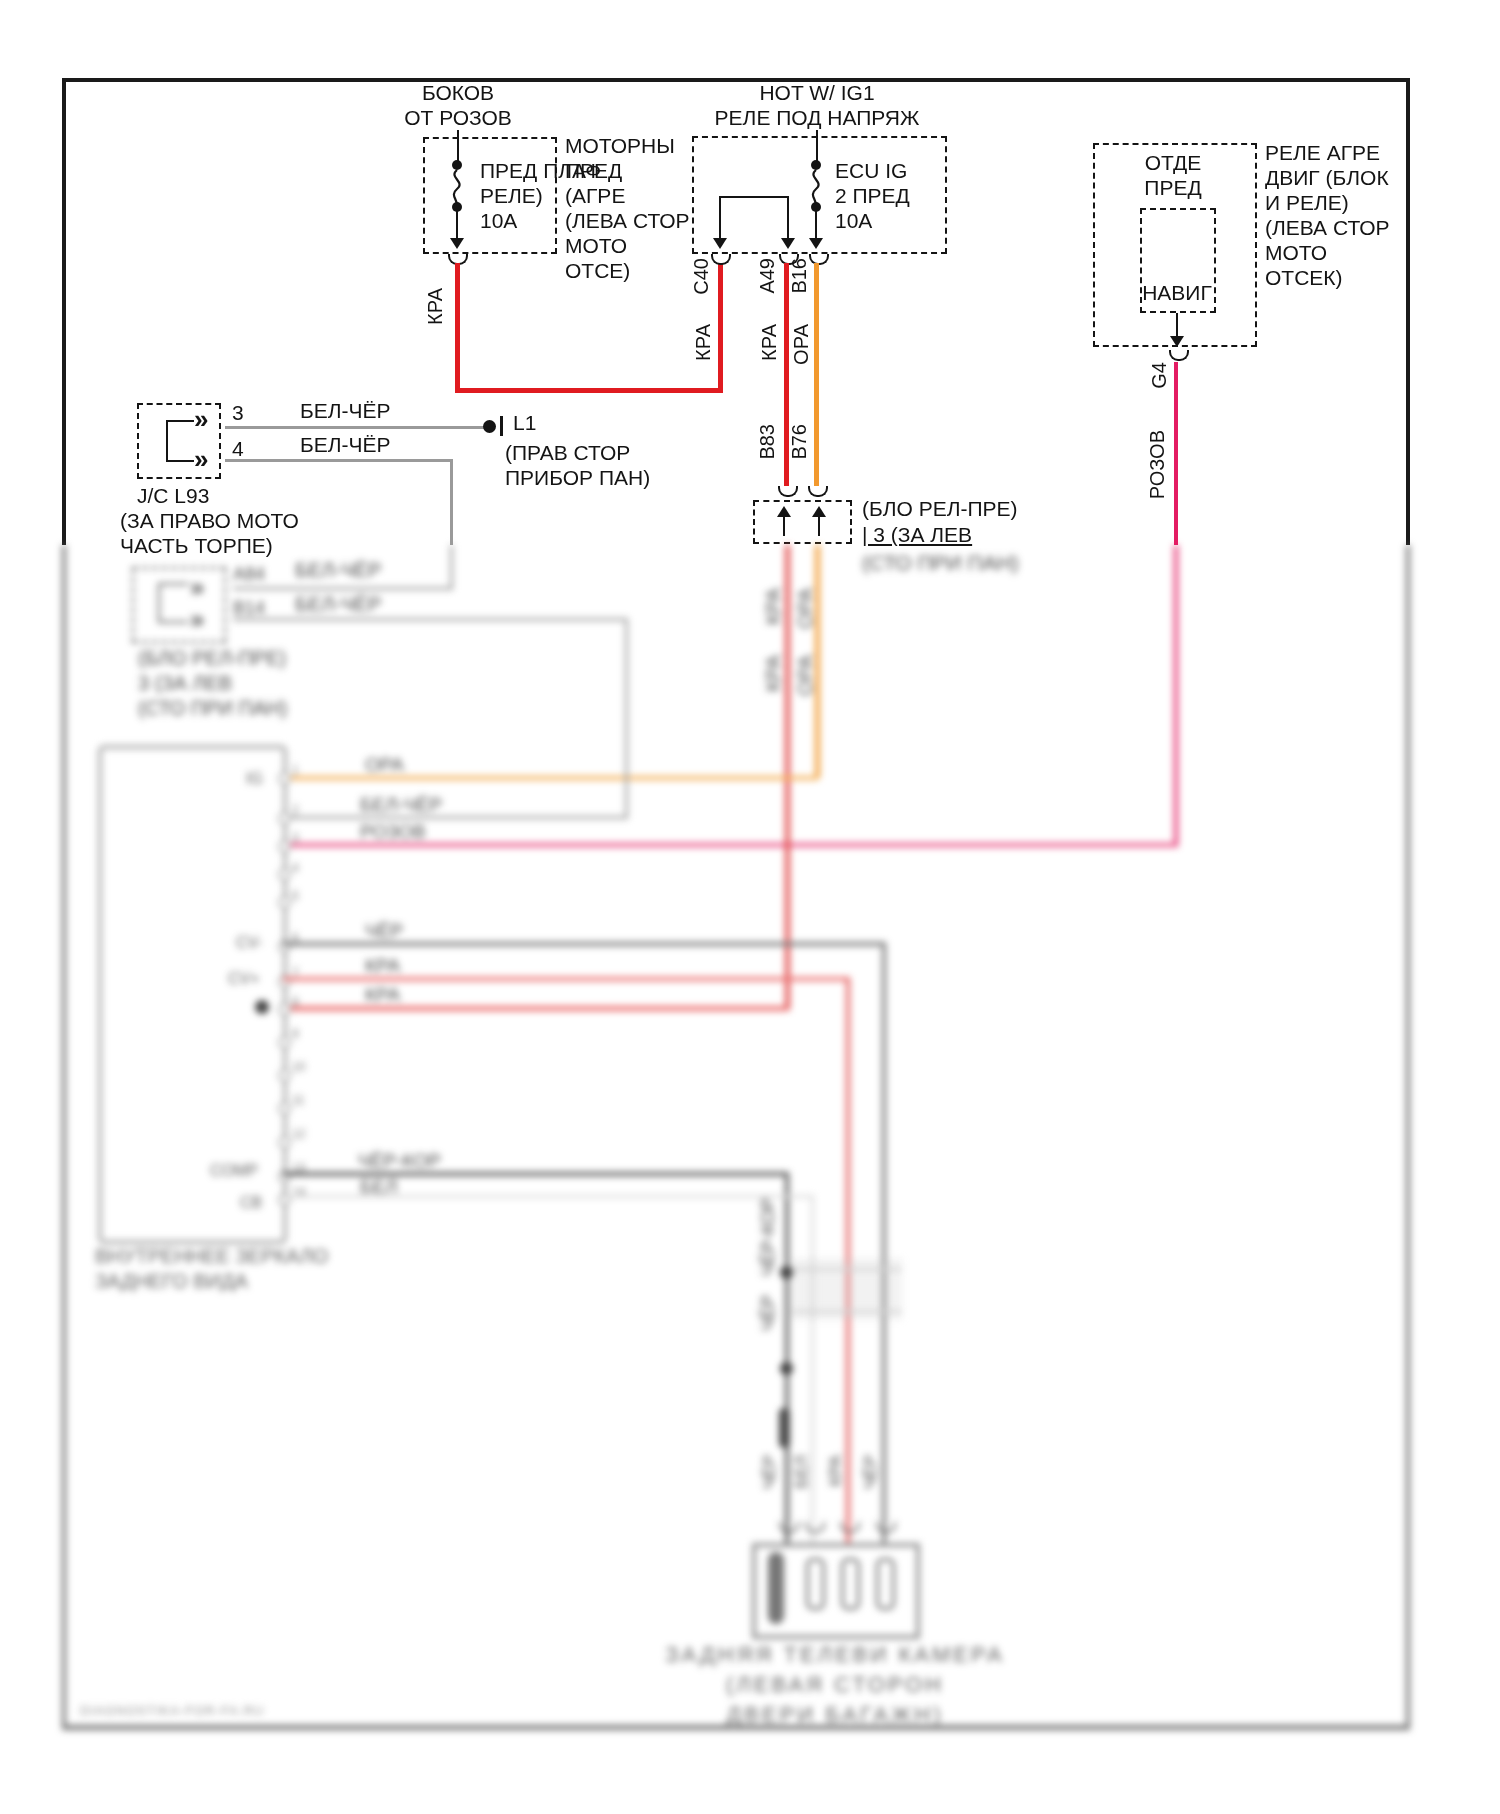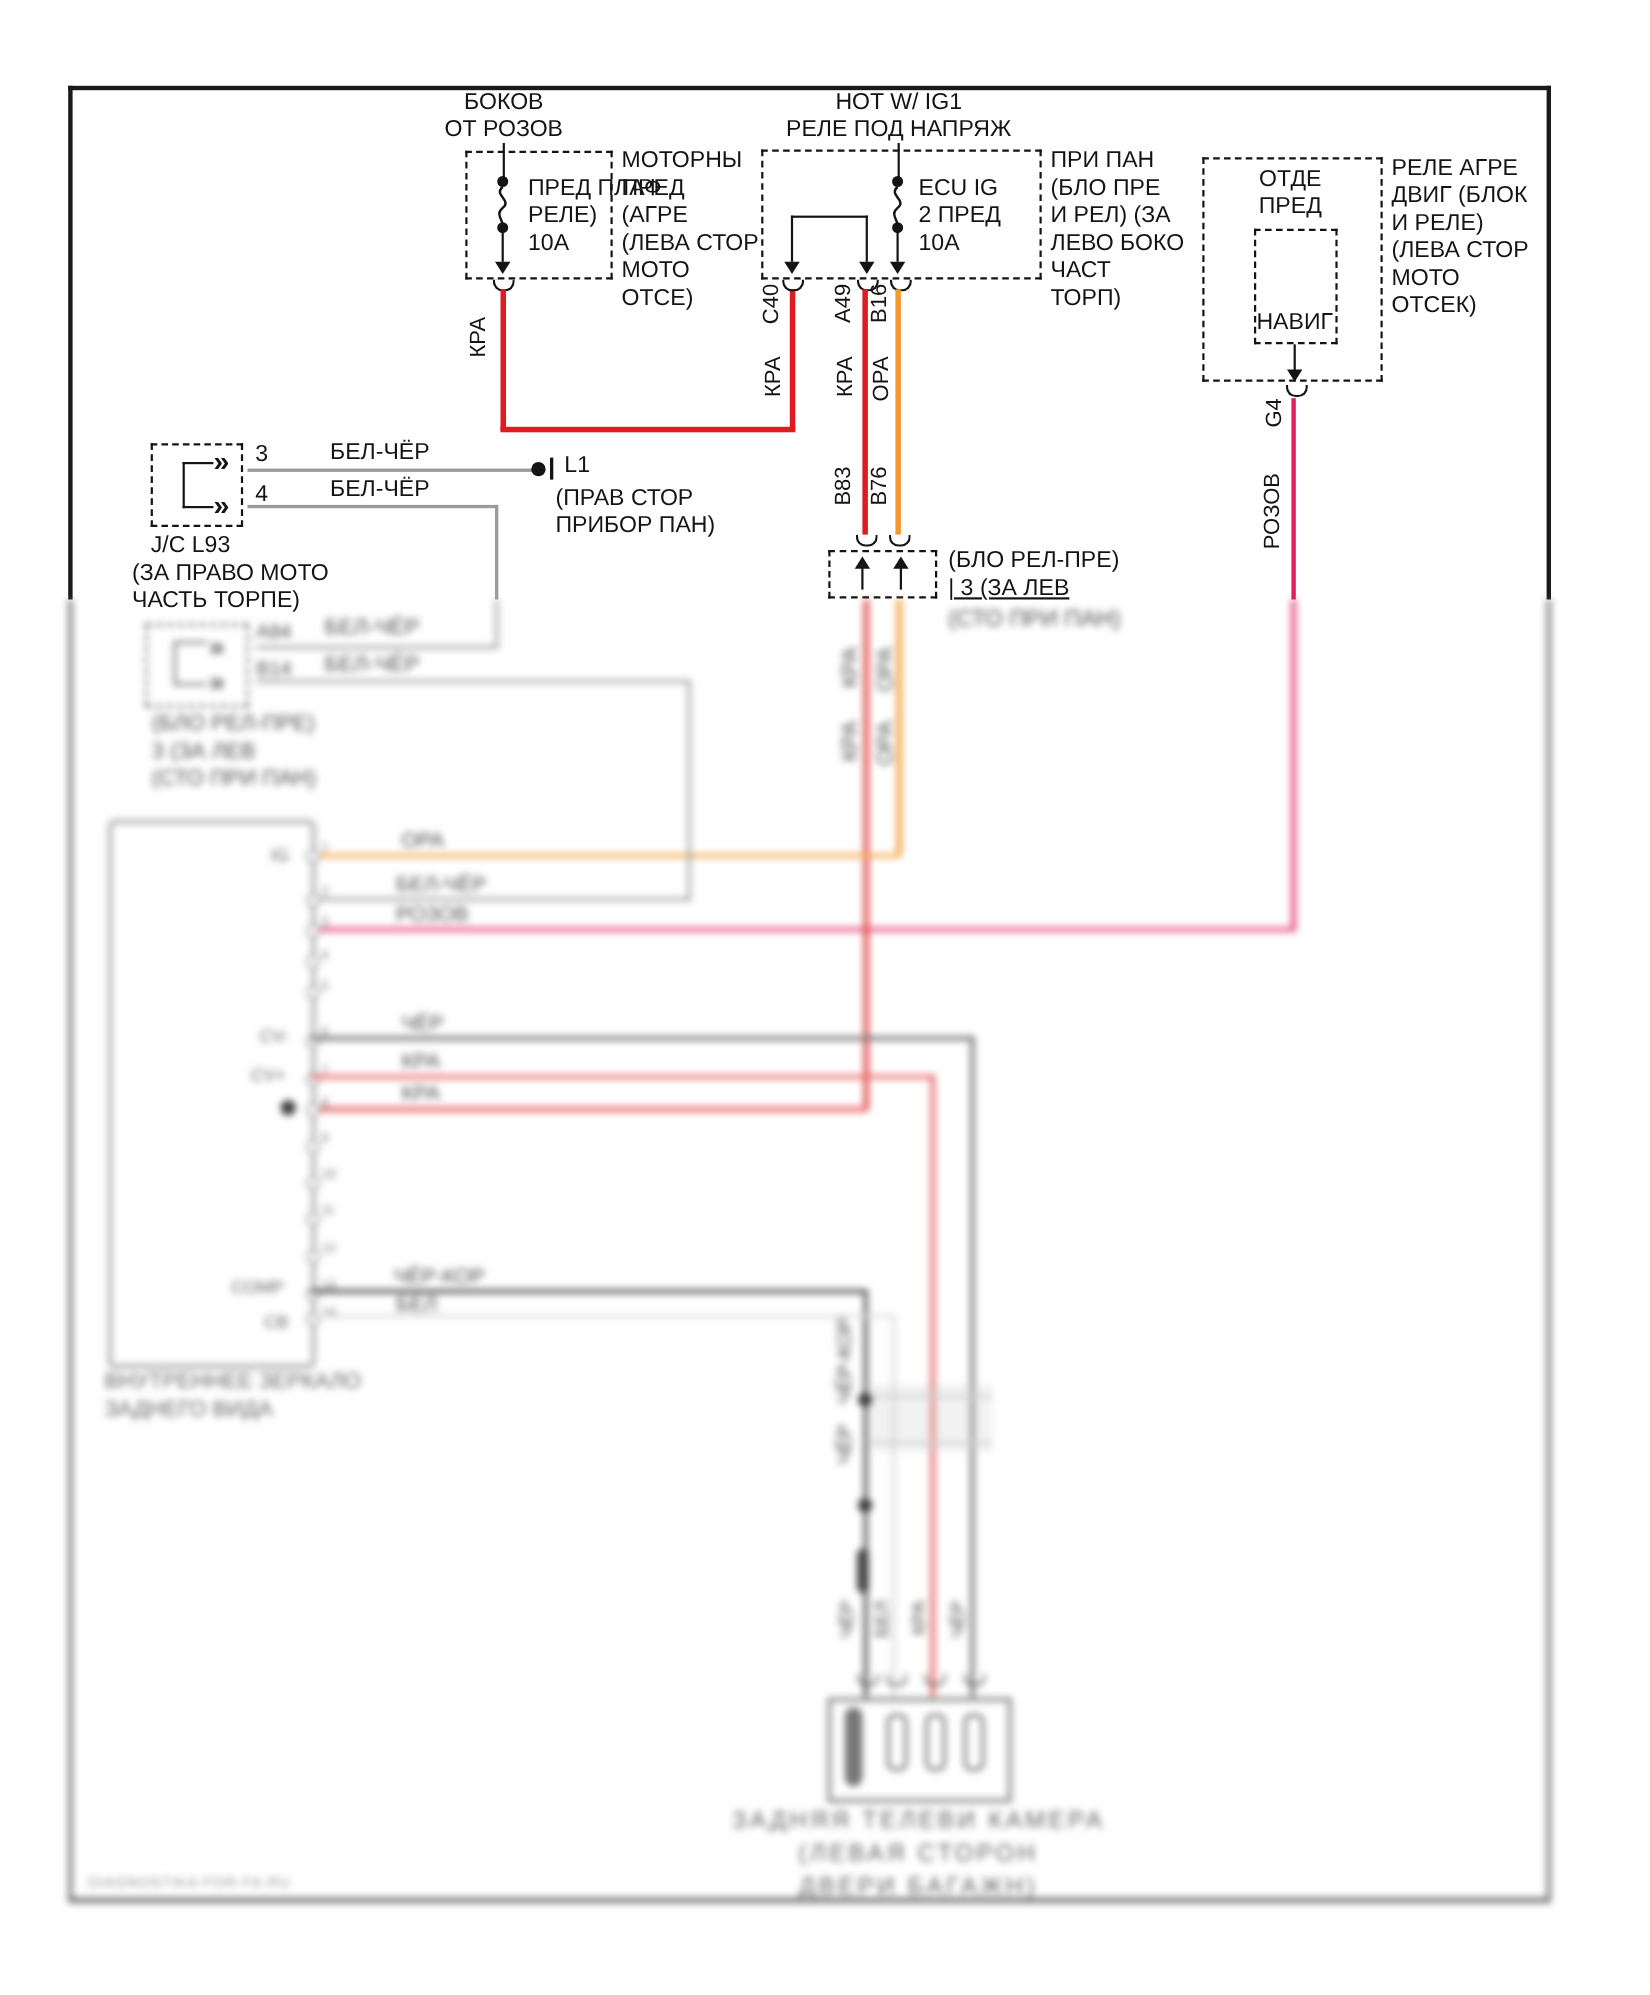--- a/index.html
+++ b/index.html
@@ -86,28 +86,20 @@
     <path d="M9 2 C 0 9, 18 14, 9 21 C 2 27, 9 31, 9 37" fill="none" stroke="#141414" stroke-width="2.2"></path>
   </svg>
   <div class="dot" style="left:811px;top:202px;width:10px;height:10px;"></div>
   <div class="wire" style="left:815px;top:210px;width:2px;height:28px;background:#141414;"></div>
   <div class="tri td" style="left:809px;top:238px;"></div>
   <div class="t" style="left:835px;top:158px;">
     <div>ECU IG</div>
     <div>2 ПРЕД</div>
     <div>10А</div>
   </div>
-  <div class="t" style="left:955px;top:133px;">
-    <div>ПРИ ПАН</div>
-    <div>(БЛО ПРЕ</div>
-    <div>И РЕЛ) (ЗА</div>
-    <div>ЛЕВО БОКО</div>
-    <div>ЧАСТ</div>
-    <div>ТОРП)</div>
-  </div>
 
   <div class="cup" style="left:711px;top:254px;"></div>
   <div class="cup" style="left:779px;top:254px;"></div>
   <div class="cup" style="left:809px;top:254px;"></div>
   <div class="vl" style="left:690px;top:258px;">C40</div>
   <div class="vl" style="left:756px;top:258px;">A49</div>
   <div class="vl" style="left:788px;top:258px;">B16</div>
   <div class="vl" style="left:692px;top:324px;">КРА</div>
   <div class="vl" style="left:758px;top:324px;">КРА</div>
   <div class="vl" style="left:790px;top:324px;">ОРА</div>

